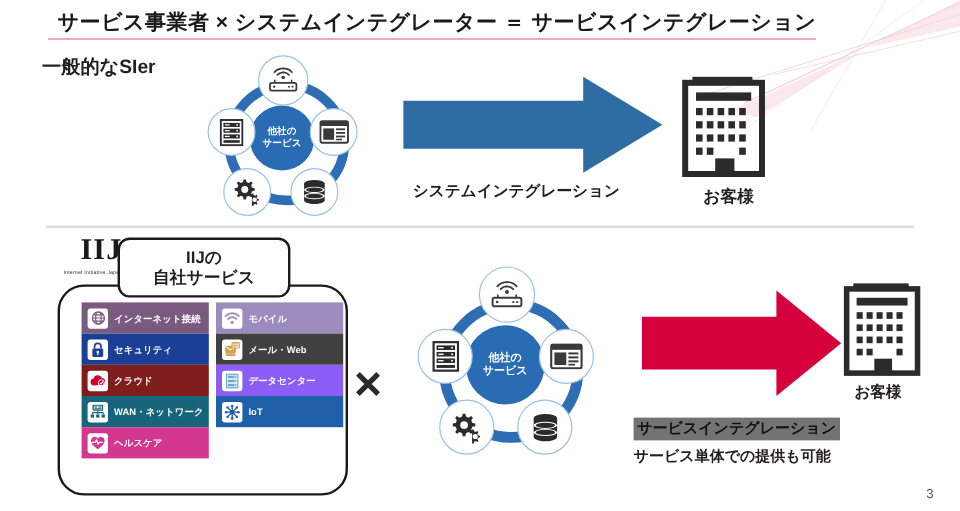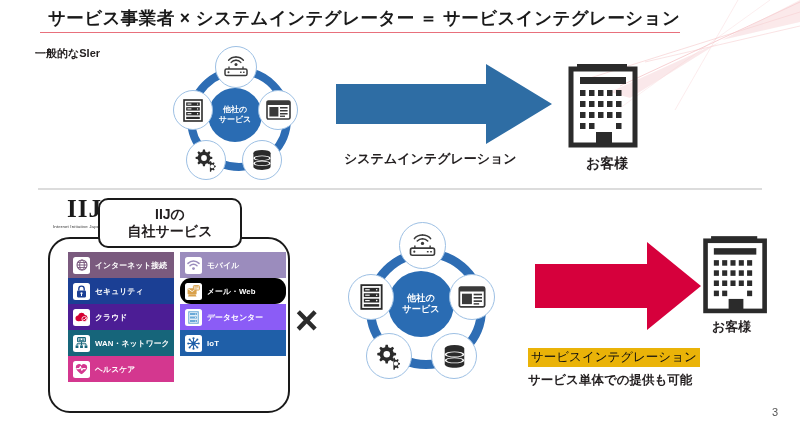--- a/index.html
+++ b/index.html
@@ -19,27 +19,27 @@
     font-size:17.5px;font-weight:bold;letter-spacing:.4px;
     white-space:nowrap;color:#1a1a1a;
   }
   .title-rule{position:absolute;left:40px;top:32px;width:640px;height:1.4px;background:#e8707c;}
 
   
   .section-rule{position:absolute;left:38px;top:188px;width:724px;height:1.5px;background:#dcdcdc;}
 
   
   .lbl{position:absolute;font-weight:bold;white-space:nowrap;}
-  .sier-label{left:35px;top:46px;font-size:11px;font-weight:bold;}
+  .sier-label{left:35px;top:46px;font-size:16px;font-weight:bold;}
   .si-label-top{left:344px;top:150px;font-size:13px;}
   .cust-top{left:586px;top:155px;font-size:14px;}
   .cust-bot{left:712px;top:318px;font-size:13px;}
   .si-hl{
     left:528px;top:348px;font-size:12.5px;color:#111;
-    background:#eab308;padding:1px 3px;font-weight:normal;
+    background:#737373;padding:1px 3px;font-weight:bold;
   }
   .si-sub{left:528px;top:372px;font-size:12.5px;font-weight:bold;}
 
   
   .times{position:absolute;left:295px;top:300px;font-size:40px;font-weight:bold;color:#2b2b2b;line-height:1;}
 
   
   .pageno{position:absolute;right:22px;bottom:8px;font-size:11px;color:#555;}
 
   
@@ -266,33 +266,33 @@
         <span class="ico">
           <svg width="11" height="13" viewBox="0 0 11 13">
             <path d="M2.8 5.5V3.8a2.7 2.7 0 015.4 0v1.7" fill="none" stroke="#1b3f94" stroke-width="1.4"></path>
             <rect x="1" y="5.4" width="9" height="7" rx="1.1" fill="#1b3f94"></rect>
             <circle cx="5.5" cy="8.3" r="1.1" fill="#fff"></circle>
             <rect x="5" y="8.8" width="1" height="2.2" fill="#fff"></rect>
           </svg>
         </span>
         <span>セキュリティ</span>
       </div>
-      <div class="tile" style="background: #000000; border-radius: 11px;">
+      <div class="tile" style="background: #404040;">
         <span class="ico">
           <svg width="13" height="12" viewBox="0 0 13 12">
             <rect x="0.6" y="3.2" width="9" height="6.4" rx="0.8" fill="#d9a14b"></rect>
             <path d="M0.8 3.6l4.3 3 4.3-3" fill="none" stroke="#fff" stroke-width="0.9"></path>
             <rect x="6.4" y="0.6" width="6" height="4.4" rx="0.7" fill="#fff" stroke="#d9a14b" stroke-width="1"></rect>
             <path d="M7.2 1.6h4.4M7.2 2.8h4.4M7.2 3.9h2.6" stroke="#d9a14b" stroke-width="0.7"></path>
             <path d="M2 9.6h6.4l1.2 2H0.8z" fill="#d9a14b"></path>
           </svg>
         </span>
         <span>メール・Web</span>
       </div>
-      <div class="tile" style="background: #4c1d95; align-items: center;">
+      <div class="tile" style="background: #7f1d1d; align-items: center;">
         <span class="ico">
           <svg width="14" height="10" viewBox="0 0 14 10">
             <path d="M3.4 9.2a2.9 2.9 0 01-.35-5.78A3.6 3.6 0 019.9 3.1a2.7 2.7 0 01.7 5.3z" fill="#d50032"></path>
             <circle cx="9.4" cy="7" r="2.5" fill="#d50032" stroke="#fff" stroke-width="0.8"></circle>
             <path d="M8.4 7l.8.9 1.7-1.8" stroke="#fff" stroke-width="0.9" fill="none"></path>
           </svg>
         </span>
         <span>クラウド</span>
       </div>
       <div class="tile" style="background: #8b5cf6;">

